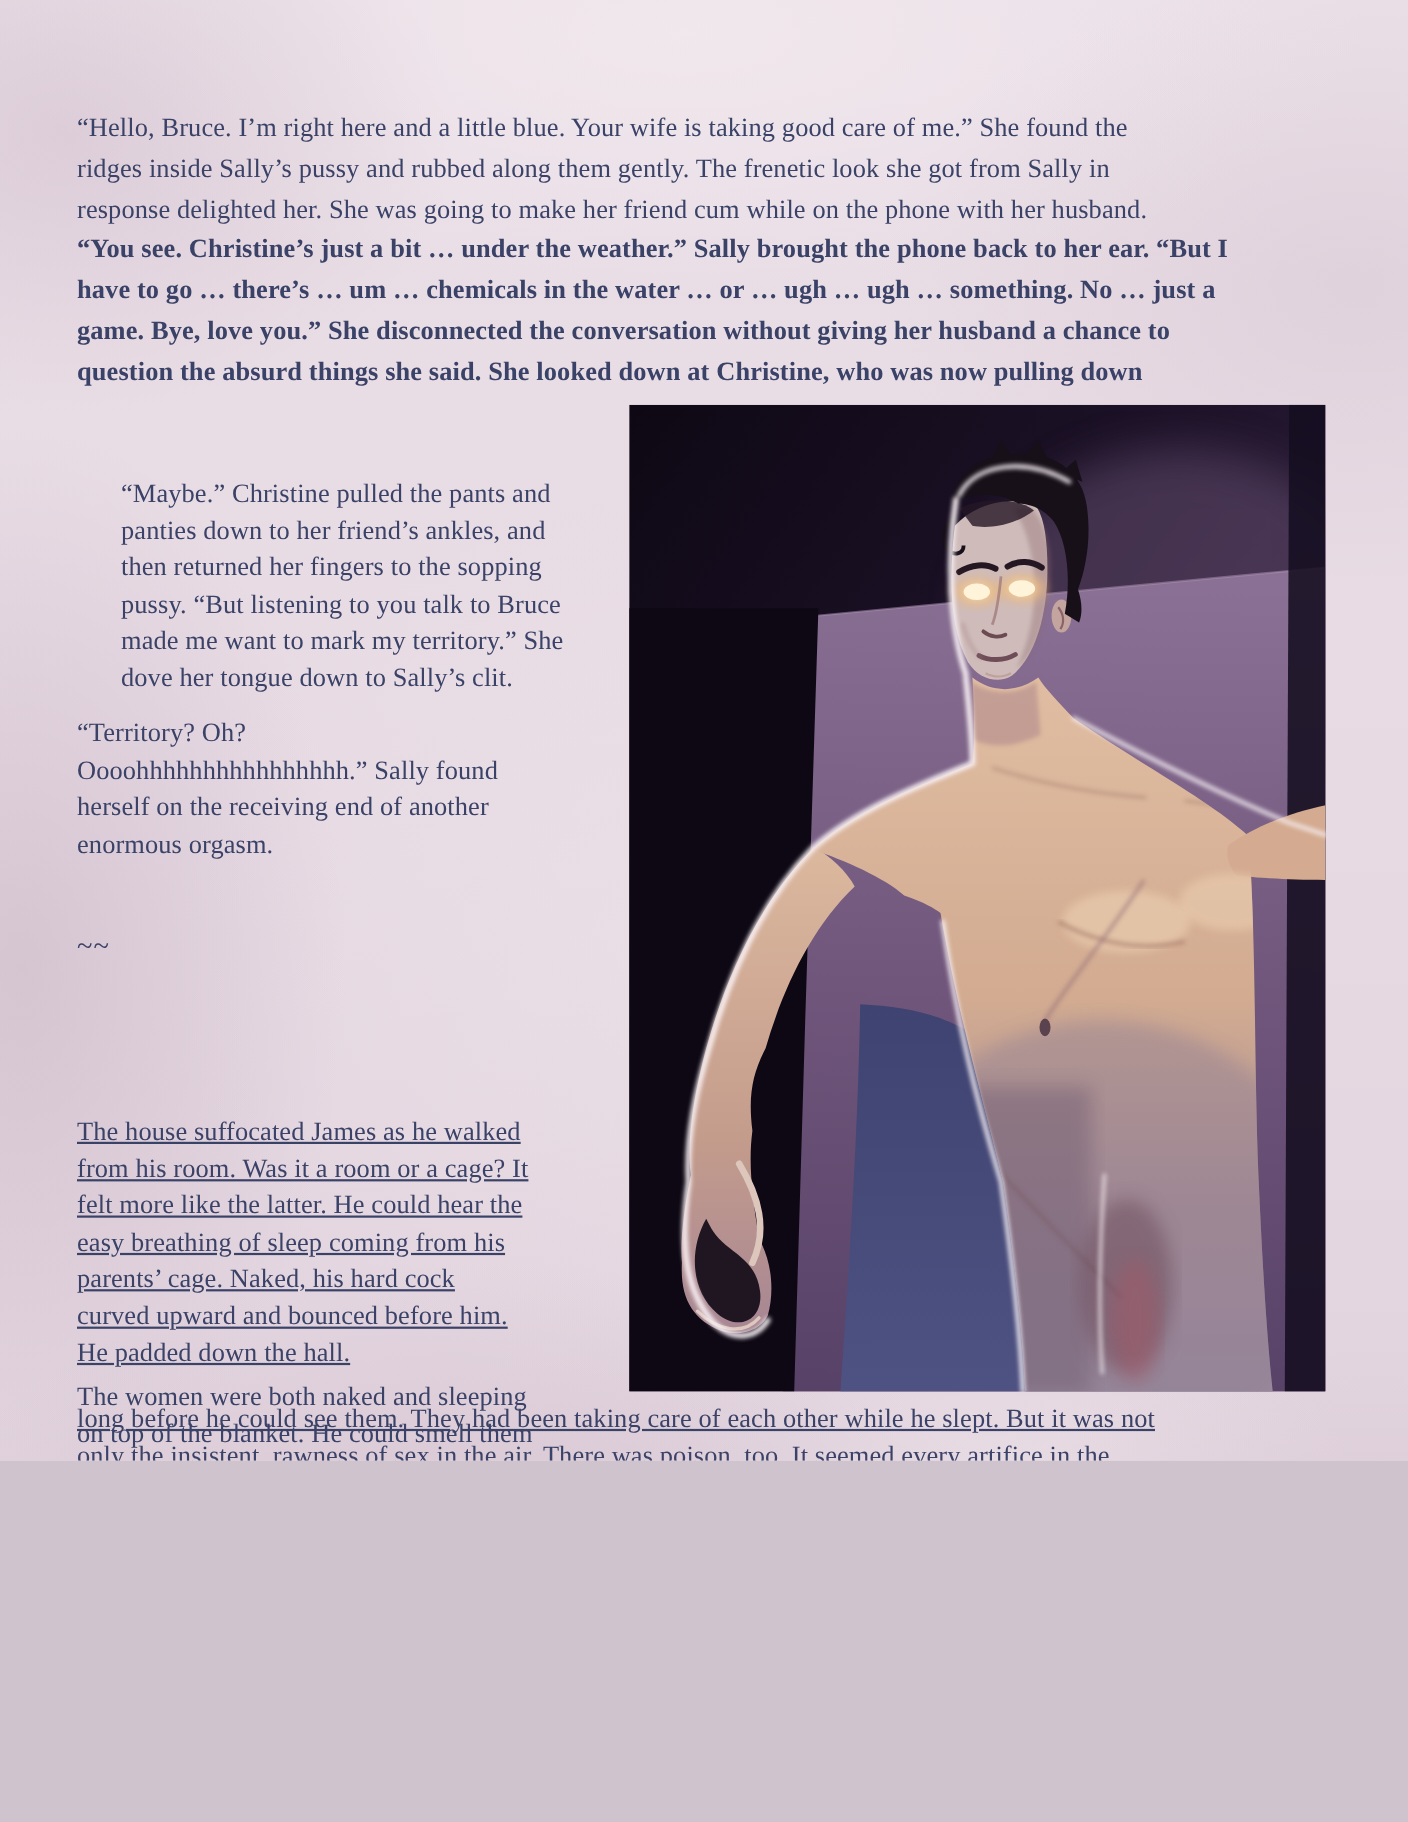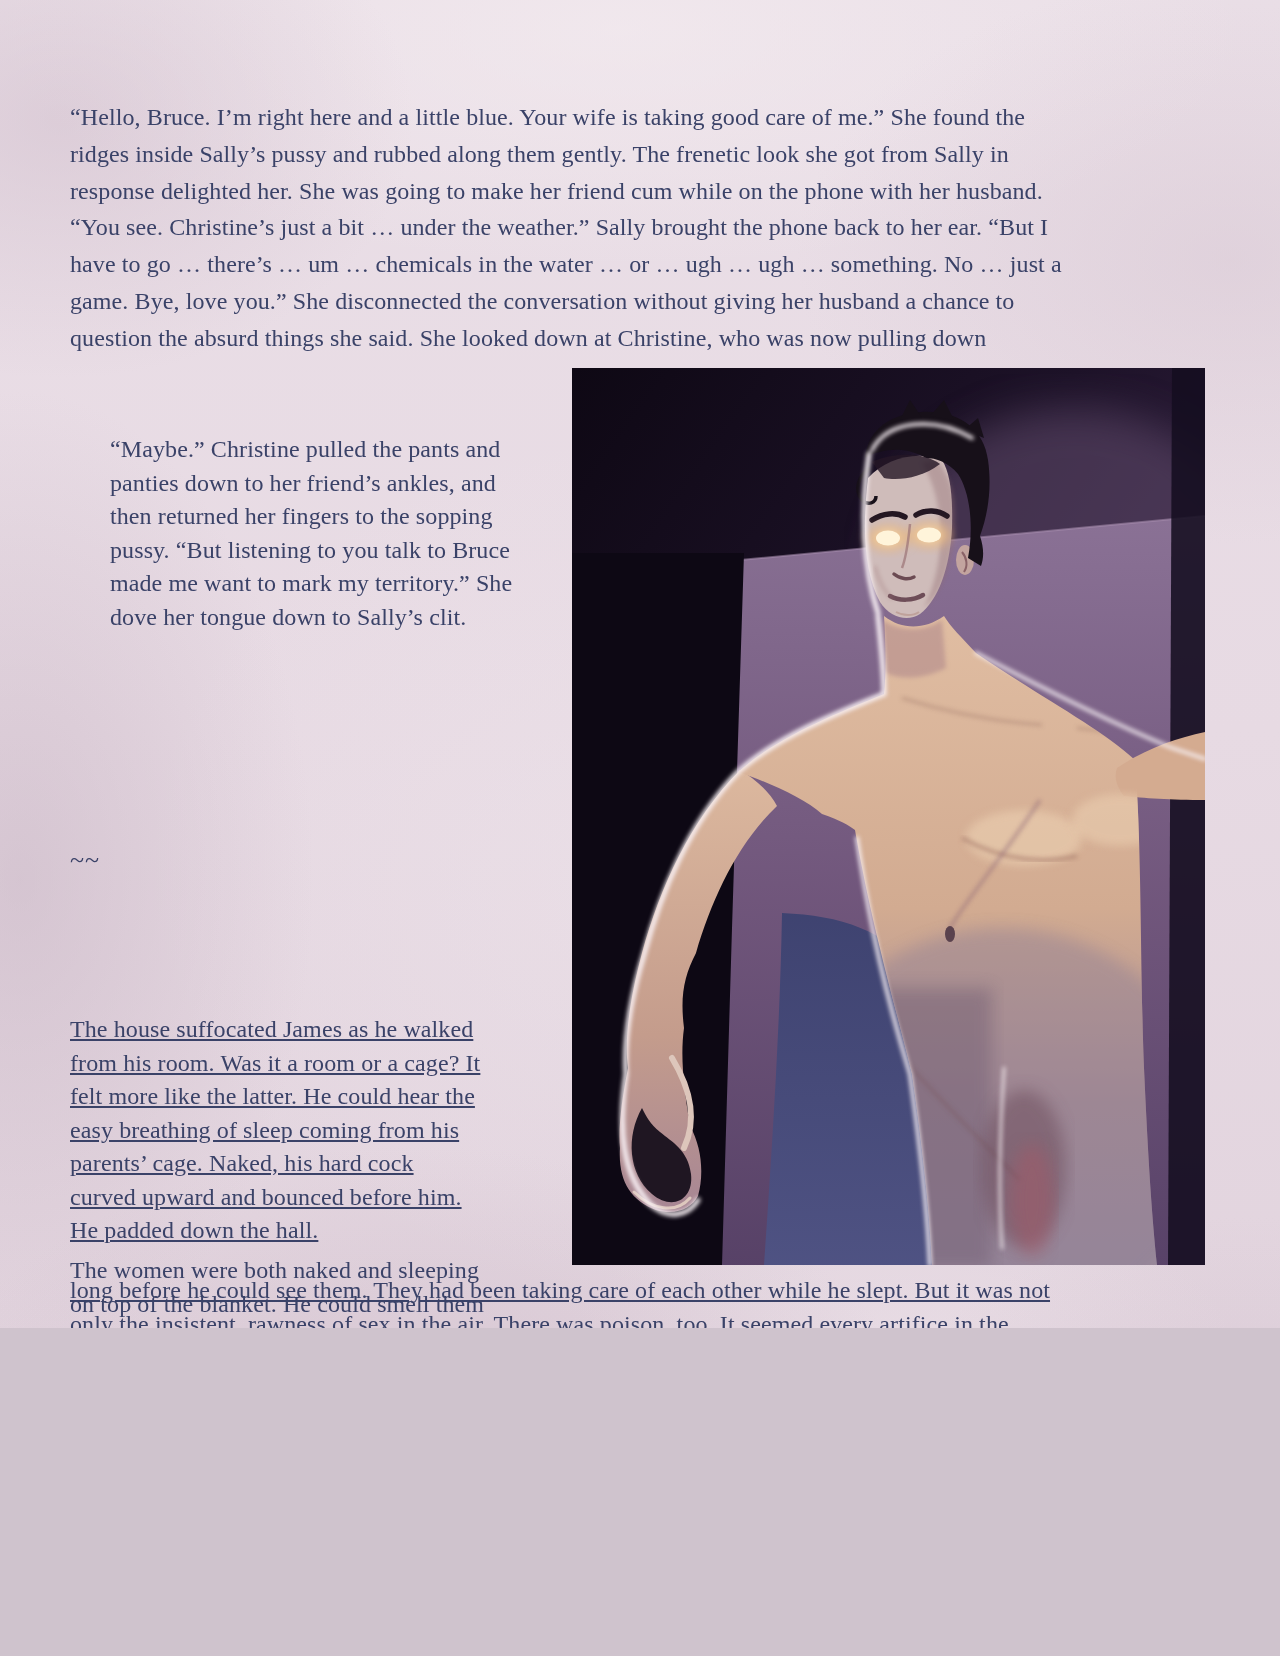--- a/index.html
+++ b/index.html
@@ -47,30 +47,34 @@
   }
 </style>
 </head>
 <body>
 
 <div class="page">
 
   <div class="para lh-wide" style="top:99px;">“Hello, Bruce. I’m right here and a little blue. Your wife is taking good care of me.” She found the
 ridges inside Sally’s pussy and rubbed along them gently. The frenetic look she got from Sally in
 response delighted her. She was going to make her friend cum while on the phone with her husband.</div>
-  <div class="para lh-wide" style="top:209px;">“You see. Christine’s just a bit … under the weather.” Sally brought the phone back to her ear. “But I
+  <div class="para lh-wide" style="top:209px;font-weight:bold;">“You see. Christine’s just a bit … under the weather.” Sally brought the phone back to her ear. “But I
 have to go … there’s … um … chemicals in the water … or … ugh … ugh … something. No … just a
 game. Bye, love you.” She disconnected the conversation without giving her husband a chance to
 question the absurd things she said. She looked down at Christine, who was now pulling down</div>
   <div class="para lh-nar" style="top:433px;margin-left:40px;">“Maybe.” Christine pulled the pants and
 panties down to her friend’s ankles, and
 then returned her fingers to the sopping
 pussy. “But listening to you talk to Bruce
 made me want to mark my territory.” She
 dove her tongue down to Sally’s clit.</div>
+  <div class="para lh-nar" style="top:651px;">“Territory? Oh?
+Oooohhhhhhhhhhhhhhhh.” Sally found
+herself on the receiving end of another
+enormous orgasm.</div>
   <div class="divider" style="top:845px;">~~</div>
   <div class="para lh-nar" style="top:1013px;text-decoration:underline;">The house suffocated James as he walked
 from his room. Was it a room or a cage? It
 felt more like the latter. He could hear the
 easy breathing of sleep coming from his
 parents’ cage. Naked, his hard cock
 curved upward and bounced before him.
 He padded down the hall.</div>
   <div class="para lh-nar" style="top:1254px;">The women were both naked and sleeping
 on top of the blanket. He could smell them</div>

